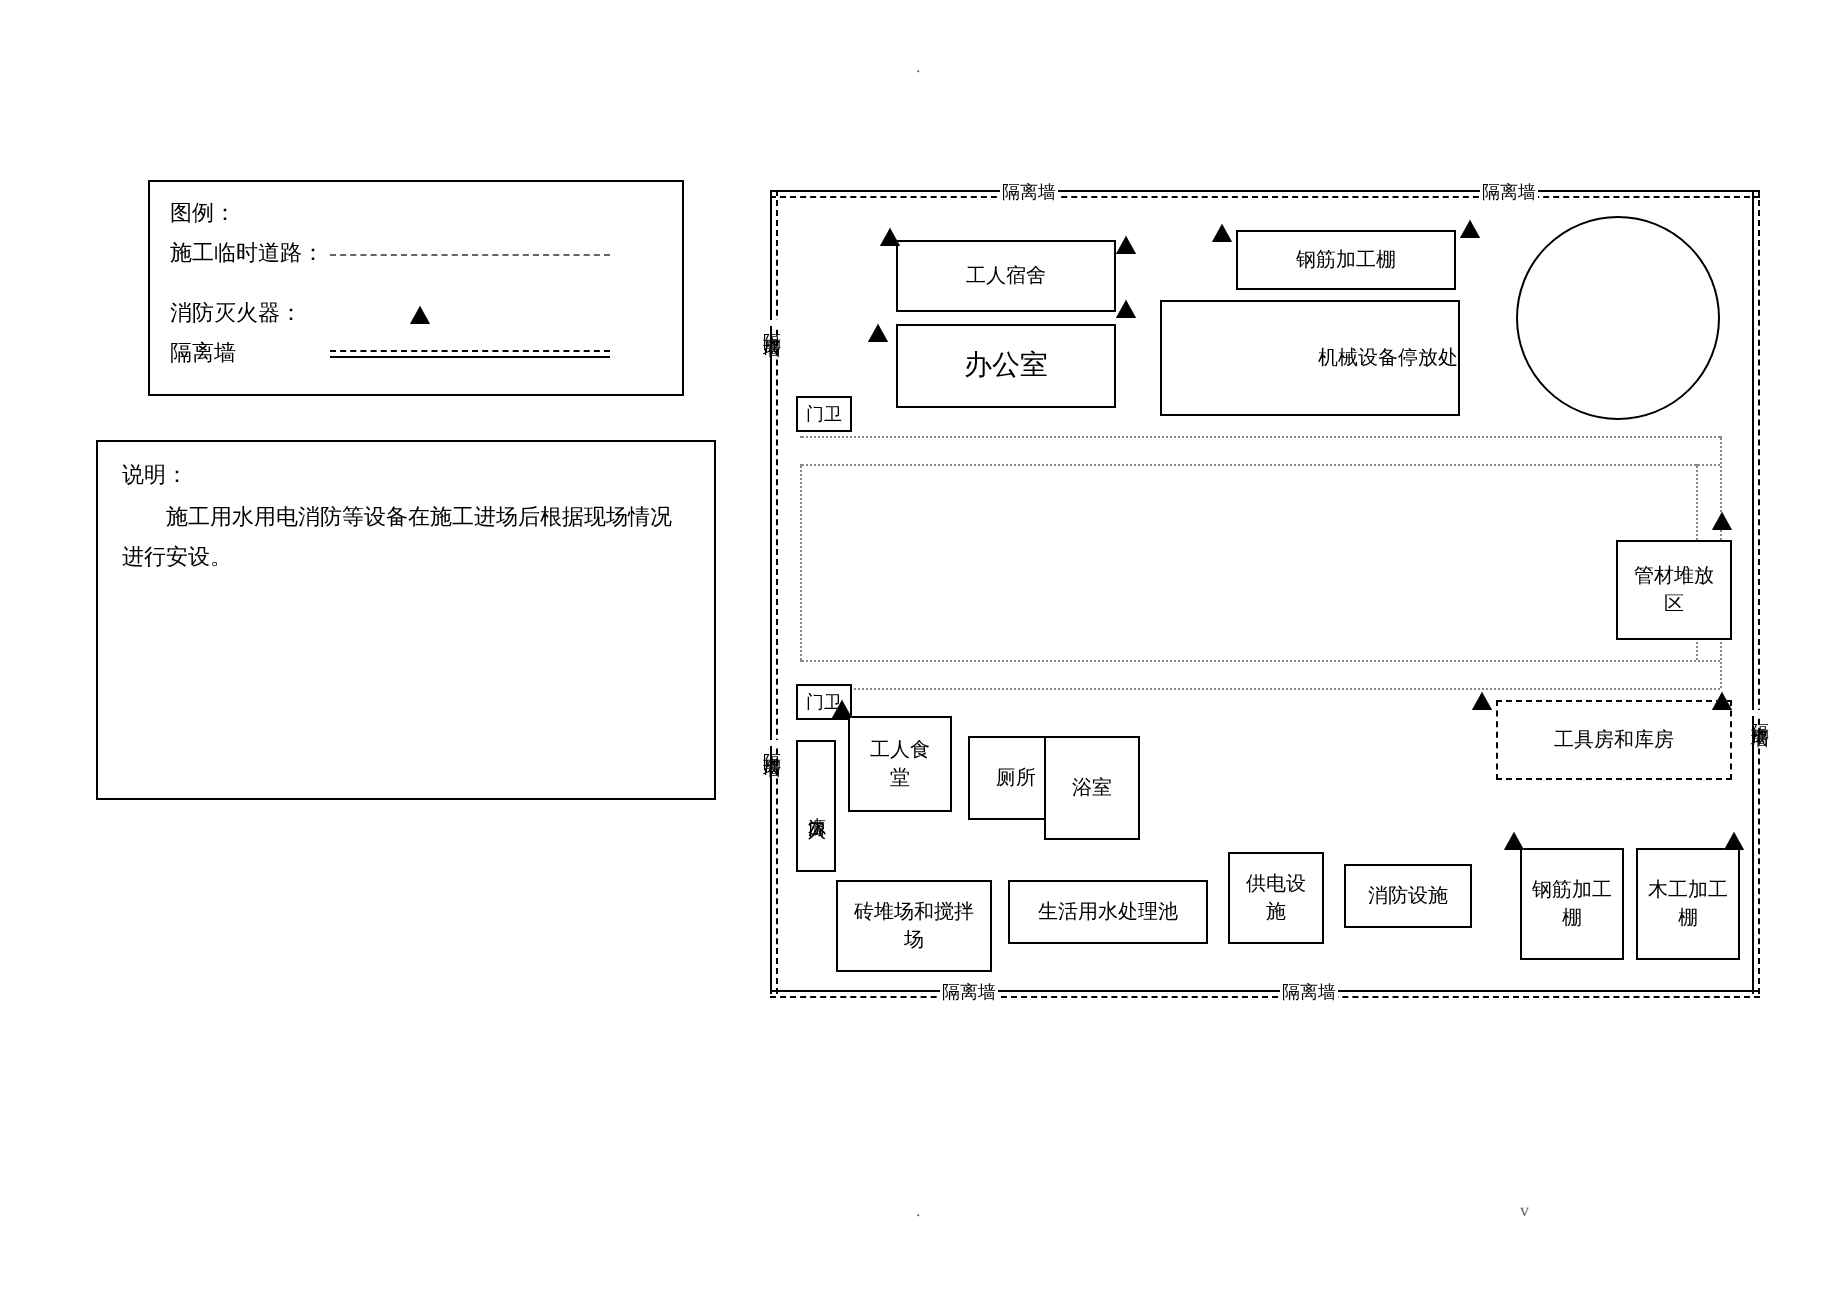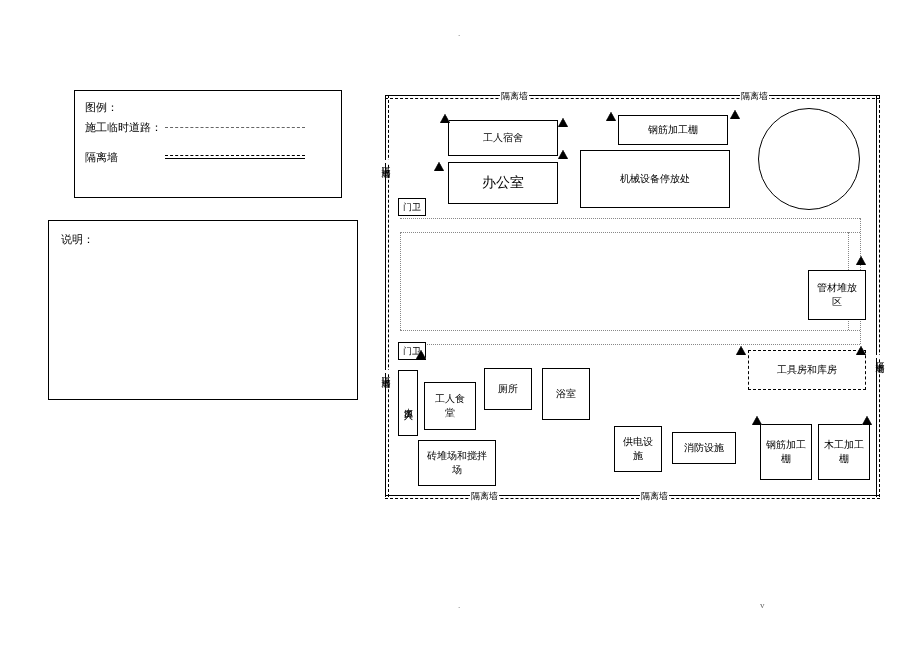--- a/index.html
+++ b/index.html
@@ -78,21 +78,21 @@
 
   
   .desc {
     left: 48px; top: 220px;
     width: 310px; height: 180px;
     padding: 8px 12px;
     font-size: 11px;
     line-height: 20px;
   }
   .desc p { margin: 0; text-indent: 2em;}
-  .desc .title { text-indent: 0;}
+  .desc .title { text-indent: 0; font-family: Liberation Mono, monospace;}
 
   
   .wall-h, .wall-v { position:absolute; background:none; }
   .wall-h { height:4px; border-top:1px solid #000; }
   .wall-h::before{
     content:""; position:absolute; left:0; right:0; top:2px;
     border-top:1px dashed #000;
   }
   .wall-v { width:4px; border-left:1px solid #000;}
   .wall-v::before{
@@ -137,27 +137,33 @@
   <div class="box legend">
     <div class="row">
         <span class="label">图例：</span>
       </div>
     <div class="row">
       <span class="label">施工临时道路：</span>
       <span class="road-sample"></span>
     </div>
     <div class="row" style="height:10px"></div>
     <div class="row">
+      <span class="label">消防灭火器：</span>
+      <span style="width:40px"></span>
+      <span class="triangle"></span>
+    </div>
+    <div class="row">
       <span class="label">隔离墙</span>
       <span class="wall-sample simple"></span>
     </div>
   </div>
 
   <div class="box desc">
     <p class="title">说明：</p>
+    <p>施工用水用电消防等设备在施工进场后根据现场情况进行安设。</p>
   </div>
 
   <div class="wall-h" style="left:385px; top:95px;  width:495px;"></div>
   <div class="wall-h" style="left:385px; top:495px; width:495px;"></div>
   <div class="wall-v" style="left:385px; top:95px;  height:402px;"></div>
   <div class="wall-v" style="left:876px; top:95px;  height:402px;"></div>
 
   <span class="gap-label vtxt" style="left:378px; top:160px;">隔离墙</span>
   <span class="gap-label vtxt" style="left:378px; top:370px;">隔离墙</span>
   <span class="gap-label vtxt" style="left:872px; top:355px;">隔离墙</span>
@@ -177,21 +183,21 @@
   <div class="box center-text small" style="left:448px; top:120px; width:110px; height:36px;">
     <span>工人宿舍</span>
   </div>
   <div class="box center-text" style="left:448px; top:162px; width:110px; height:42px; font-size:14px;">
     <span>办公室</span>
   </div>
 
   <div class="box center-text small" style="left:618px; top:115px; width:110px; height:30px;">
     <span>钢筋加工棚</span>
   </div>
-  <div class="box center-text small" style="left:580px; top:150px; width:150px; height:58px;">
+  <div class="box center-text small" style="left:580px; top:150px; width:150px; height:58px;justify-content:flex-end;">
     <span>机械设备停放处</span>
   </div>
 
   <div class="box center-text small" style="left:748px; top:108px; width:118px; height:94px; border-style:none; text-align:center;">
     <span style="width:60px">砂、石、砖堆场和搅拌场</span>
   </div>
   <div class="circle" style="left:758px; top:108px; width:100px; height:100px;"></div>
 
   <div class="box center-text tiny" style="left:398px; top:198px; width:28px; height:18px;">
     <span>门卫</span>
@@ -205,32 +211,35 @@
   </div>
 
   <div class="box center-text small" style="left:748px; top:350px; width:118px; height:40px; border-style:dashed;">
     <span>工具房和库房</span>
   </div>
 
   <div class="box center-text tiny vtxt" style="left:398px; top:370px; width:20px; height:66px;">
     <span>水源入口</span>
   </div>
 
-  <div class="box center-text small" style="left:424px; top:358px; width:52px; height:48px;margin-top:24px;">
+  <div class="box center-text small" style="left:424px; top:358px; width:52px; height:48px;">
     <span style="width:30px">工人食堂</span>
   </div>
   <div class="box center-text small" style="left:484px; top:368px; width:48px; height:42px;text-align:center;">
     <span>厕所</span>
   </div>
-  <div class="box center-text small" style="left:542px; top:368px; width:48px; height:52px;justify-content:center;">
+  <div class="box center-text small" style="left:522px; top:368px; width:48px; height:52px;justify-content:center;">
     <span>浴室</span>
   </div>
 
   <div class="box center-text small" style="left:418px; top:440px; width:78px; height:46px;">
     <span style="width:60px">砖堆场和搅拌场</span>
+  </div>
+  <div class="box center-text small" style="left:504px; top:440px; width:100px; height:32px;">
+    <span>生活用水处理池</span>
   </div>
   <div class="box center-text small" style="left:614px; top:426px; width:48px; height:46px;">
     <span style="width:30px">供电设施</span>
   </div>
   <div class="box center-text small" style="left:672px; top:432px; width:64px; height:32px;">
     <span>消防设施</span>
   </div>
   <div class="box center-text small" style="left:760px; top:424px; width:52px; height:56px;">
     <span style="width:40px">钢筋加工棚</span>
   </div>

